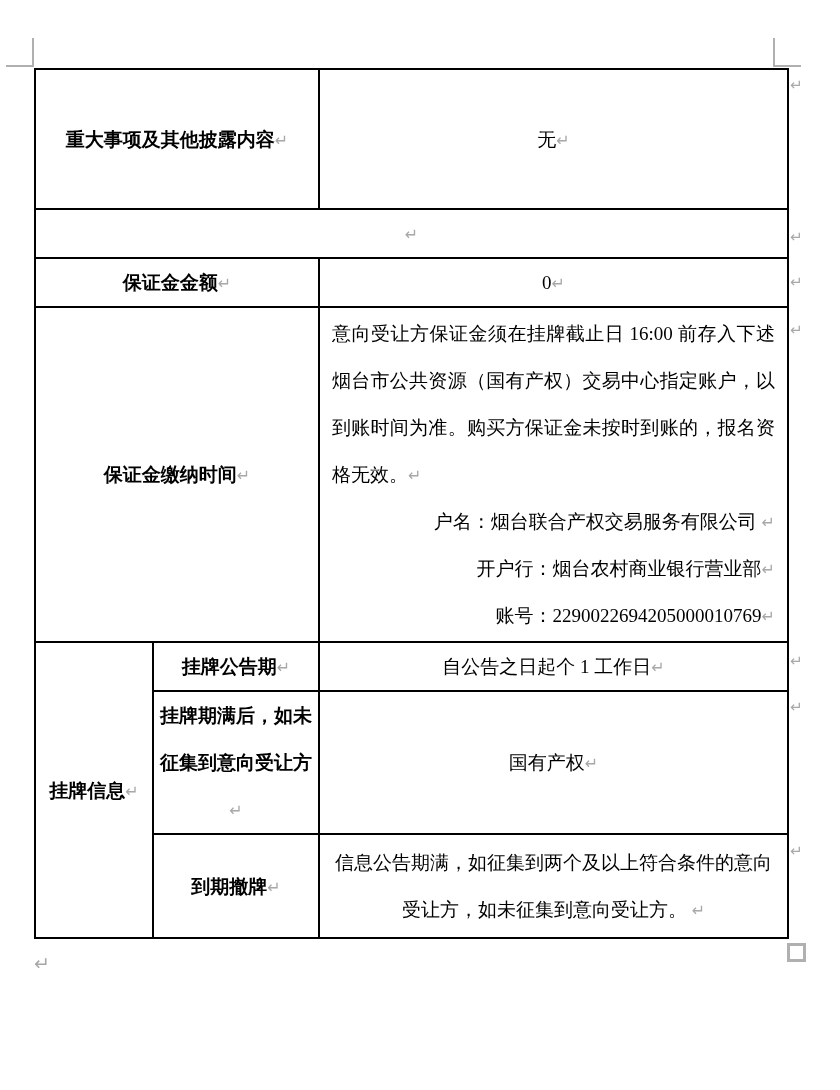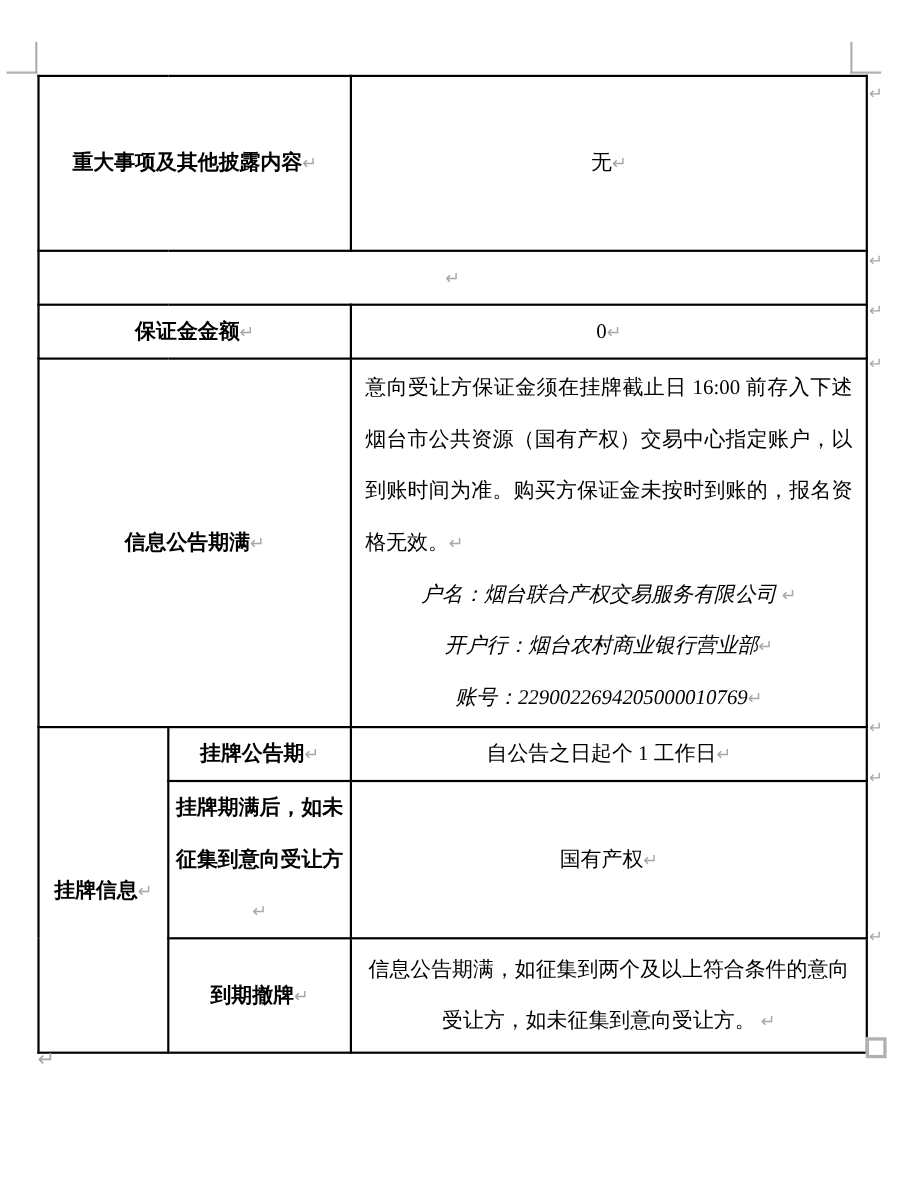--- a/index.html
+++ b/index.html
@@ -25,39 +25,39 @@
     border-collapse: collapse;
     table-layout: fixed;
   }
   table.doc-table td {
     border: 2px solid #000000;
     vertical-align: middle;
     font-size: 19px;
     line-height: 47px;
     overflow: hidden;
   }
-  .r1 { height: 159px; }
+  .r1 { height: 140px; }
   .r2 { height: 47px; }
   .r3 { height: 48px; }
   .r4 { height: 331px; }
   .r5 { height: 46px; }
   .r6 { height: 142px; margin-left: 24px; }
   .r7 { height: 104px; }
 
   td.label-cell {
     font-weight: bold;
     font-size: 20px;
     text-align: center;
     padding: 0 4px;
   }
   td.center-cell { text-align: center; padding: 0 8px; }
   td.para-cell { padding: 2px 12px; margin-left: 40px; }
 
   .para { text-align: justify; }
-  .para.plain { text-align: center; font-style: italic; }
+  .para.plain { text-align: right; }
 
   
   .mark {
     color: #a8a8a8;
     font-size: 16px;
     font-weight: normal;
     font-family: "DejaVu Sans", sans-serif;
     line-height: 1;
   }
   .row-mark {
@@ -127,21 +127,21 @@
       <td colspan="2" class="label-cell">
         <span>保证金金额</span><span class="mark">↵</span>
       </td>
       <td class="center-cell">
         <span>0</span><span class="mark">↵</span>
       </td>
     </tr>
 
     <tr class="r4">
       <td colspan="2" class="label-cell">
-        <span>信息公告期满</span><span class="mark">↵</span>
+        <span>保证金缴纳时间</span><span class="mark">↵</span>
       </td>
       <td class="para-cell">
         <div class="para"><span>意向受让方保证金须在挂牌截止日 16:00 前存入下述烟台市公共资源（国有产权）交易中心指定账户，以到账时间为准。购买方保证金未按时到账的，报名资格无效。</span><span class="mark">↵</span></div>
         <div class="para plain"><span>户名：烟台联合产权交易服务有限公司</span> <span class="mark">↵</span></div>
         <div class="para plain"><span>开户行：烟台农村商业银行营业部</span><span class="mark">↵</span></div>
         <div class="para plain"><span>账号：2290022694205000010769</span><span class="mark">↵</span></div>
       </td>
     </tr>
 
     <tr class="r5">

